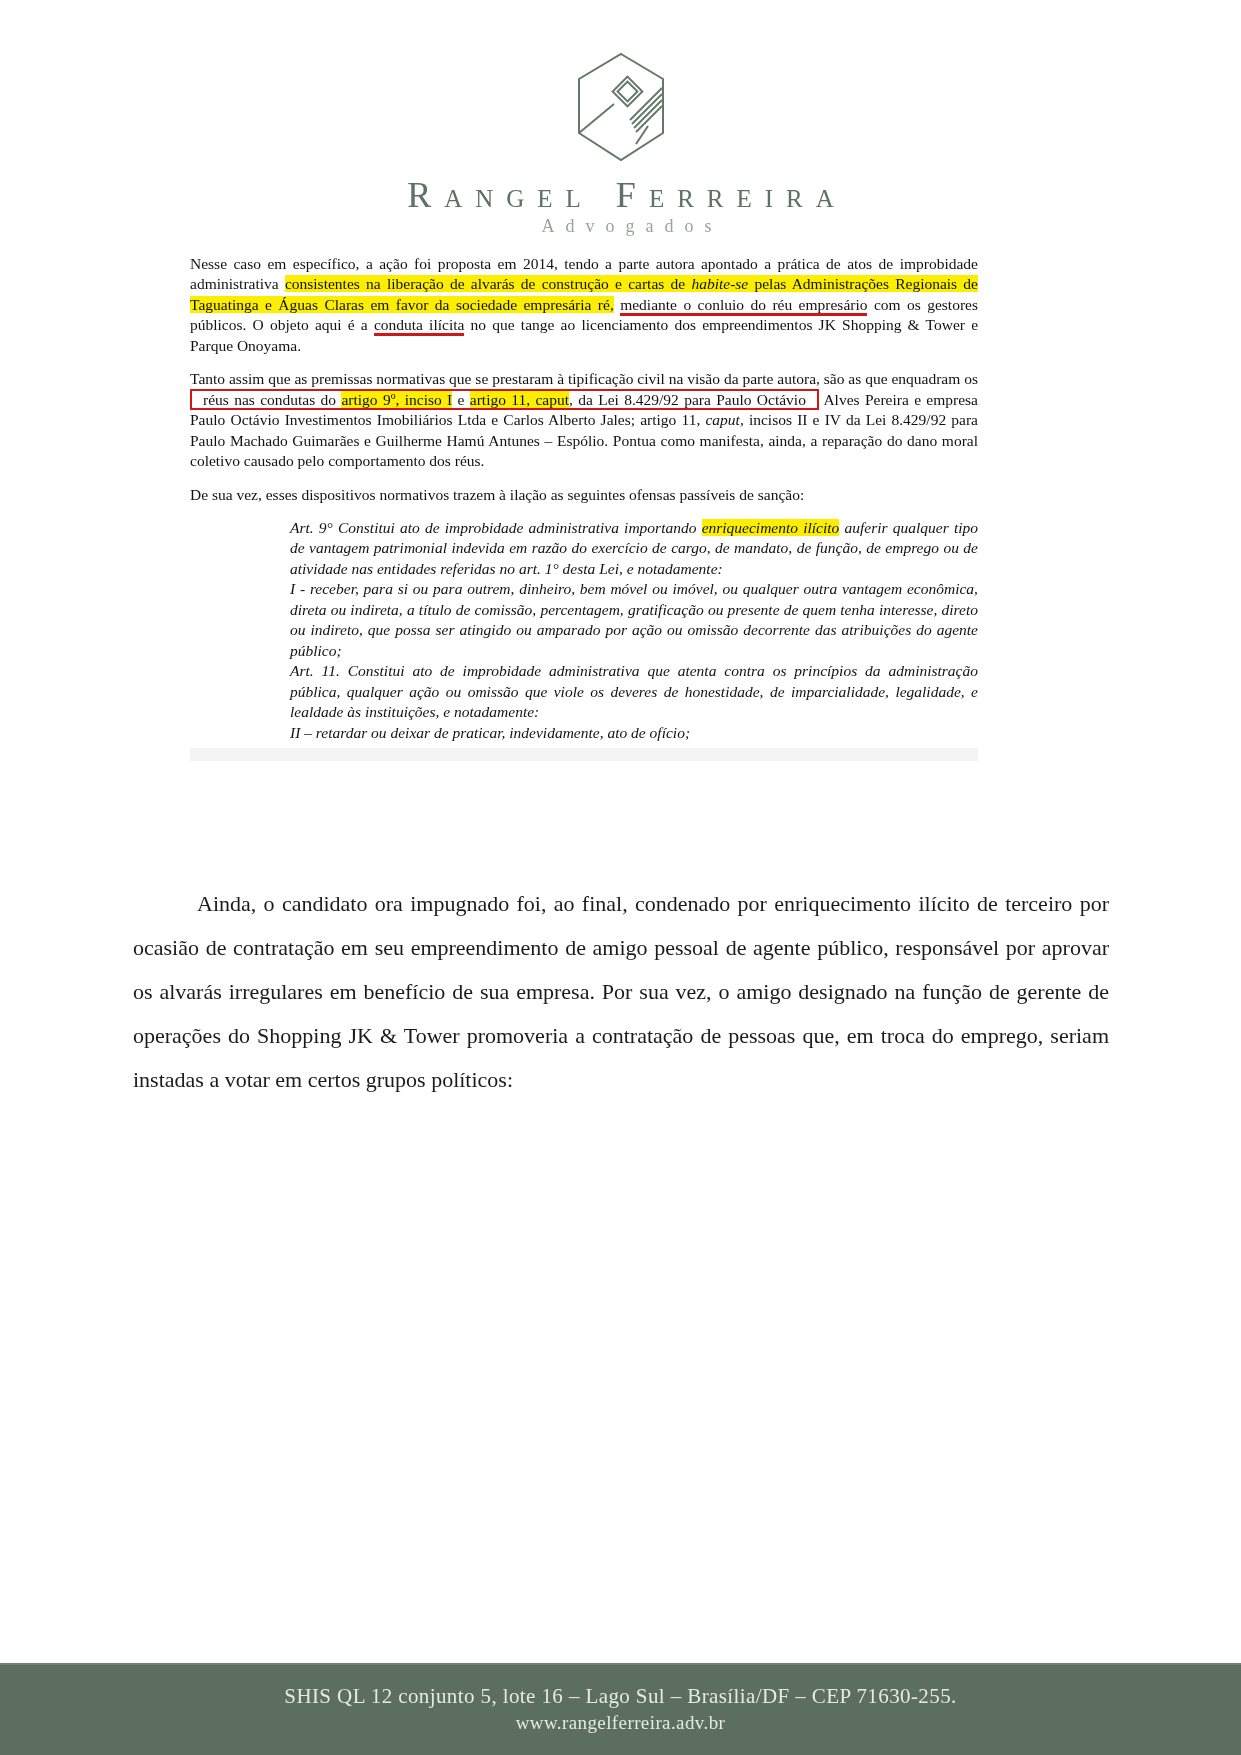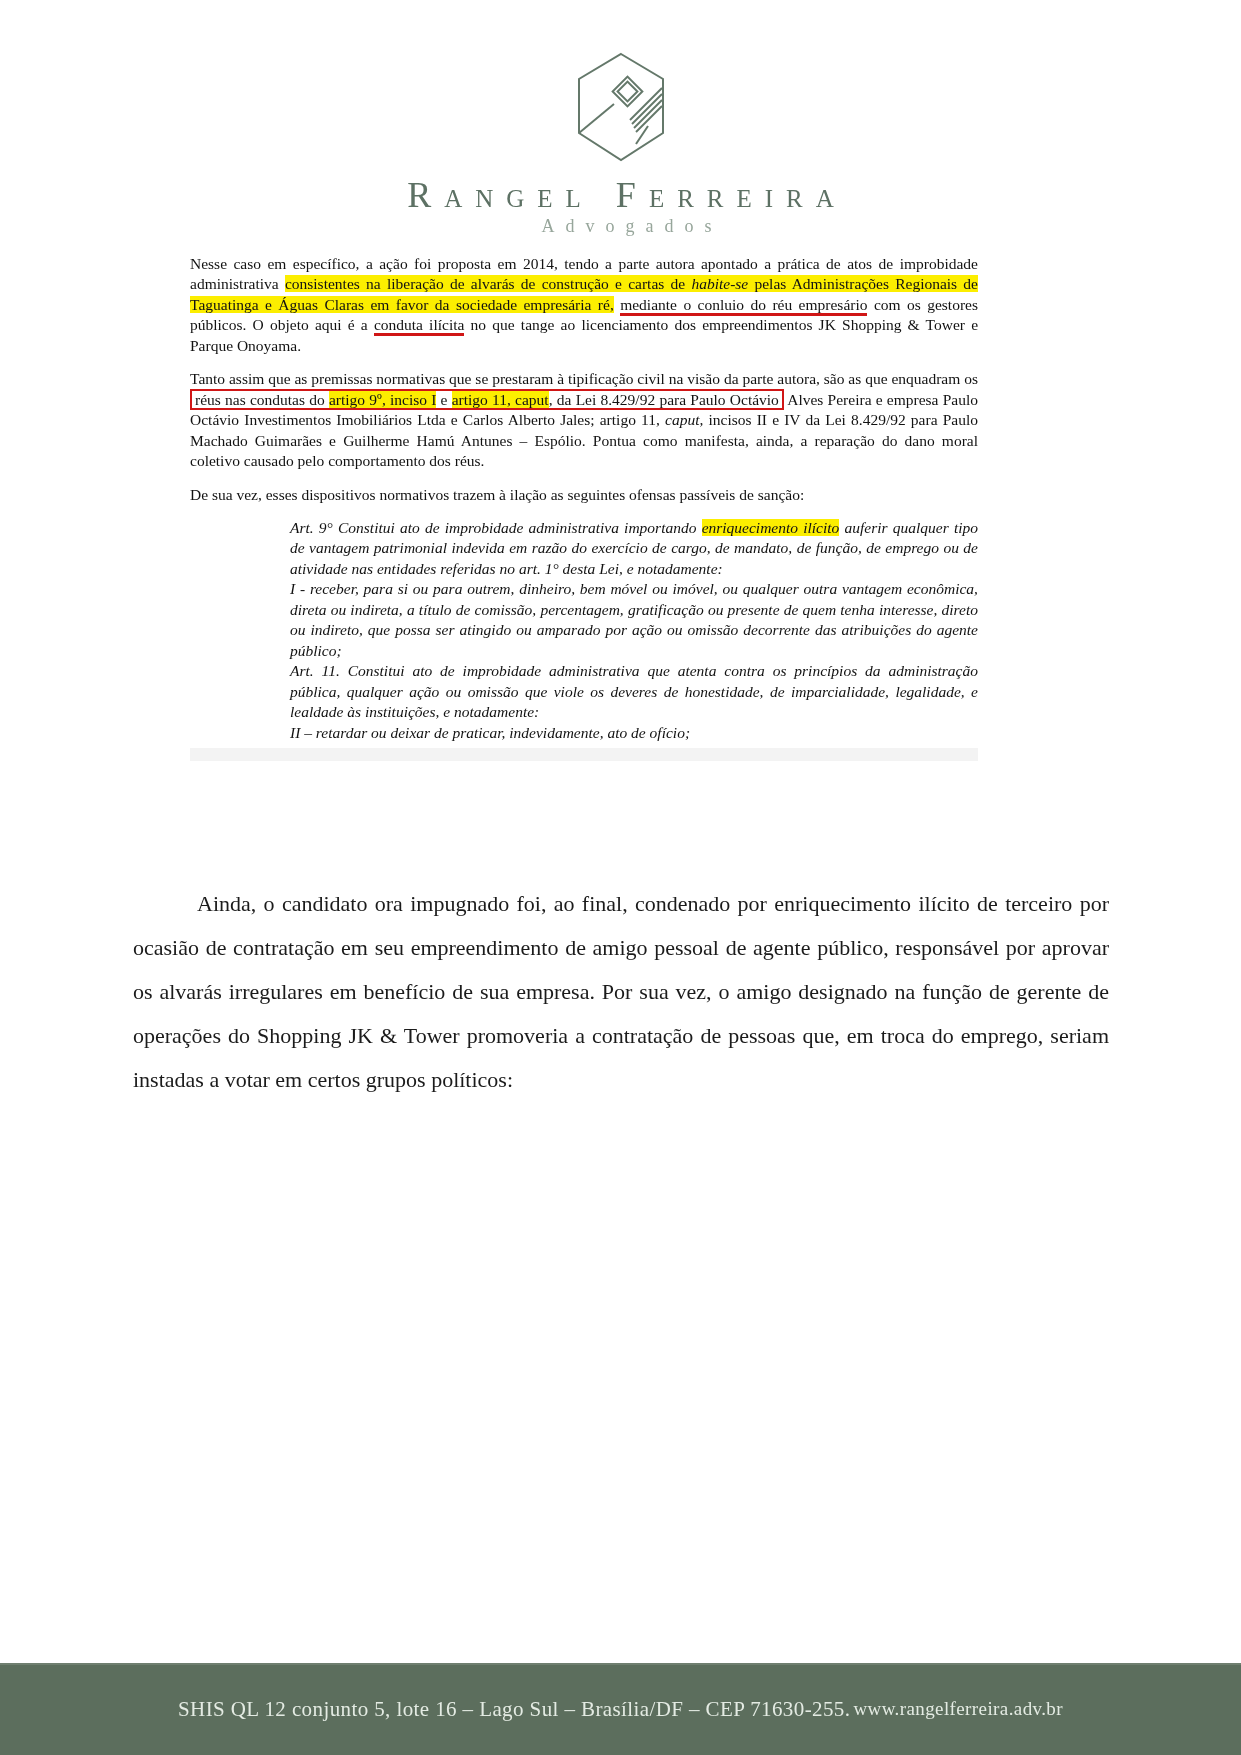--- a/index.html
+++ b/index.html
@@ -51,39 +51,39 @@
   .excerpt .quote{margin-left:100px;font-style:italic}
   .excerpt .quote p{margin-bottom:0}
   .excerpt-edge{height:13px;background:#f3f3f3;margin-top:5px;width:100%}
 
   .hl{background:var(--highlight)}
   .b{font-weight:normal}
   .i{font-style:italic}
   .redline{border-bottom:3px solid var(--accent-red)}
   .redbox{
     border:2px solid var(--accent-red);
-    padding:0 3px;
+    padding:0 11px;
     -webkit-box-decoration-break:clone;
     box-decoration-break:clone;
   }
 
   
   .body-text{
     position:absolute;top:882px;left:133px;width:976px;
     font-size:22px;line-height:44px;color:#1b1b1b;
     text-align:justify;
   }
   .body-text p{text-indent:64px}
 
   
   .footer{
     position:absolute;left:0;bottom:0;width:100%;height:92px;
     background:var(--footer-green);
     color:var(--footer-text);
-    display:flex;flex-direction:row;justify-content:center;align-items:center;
+    display:flex;flex-direction:column;justify-content:center;align-items:center;
     gap:3px;
     box-shadow:inset 0 2px 0 rgba(255,255,255,0.12);
   }
   .footer .addr{font-size:21px;letter-spacing:0.4px}
   .footer .site{font-size:19px;letter-spacing:0.4px}
 </style>
 </head>
 <body>
 
 <div class="page">

